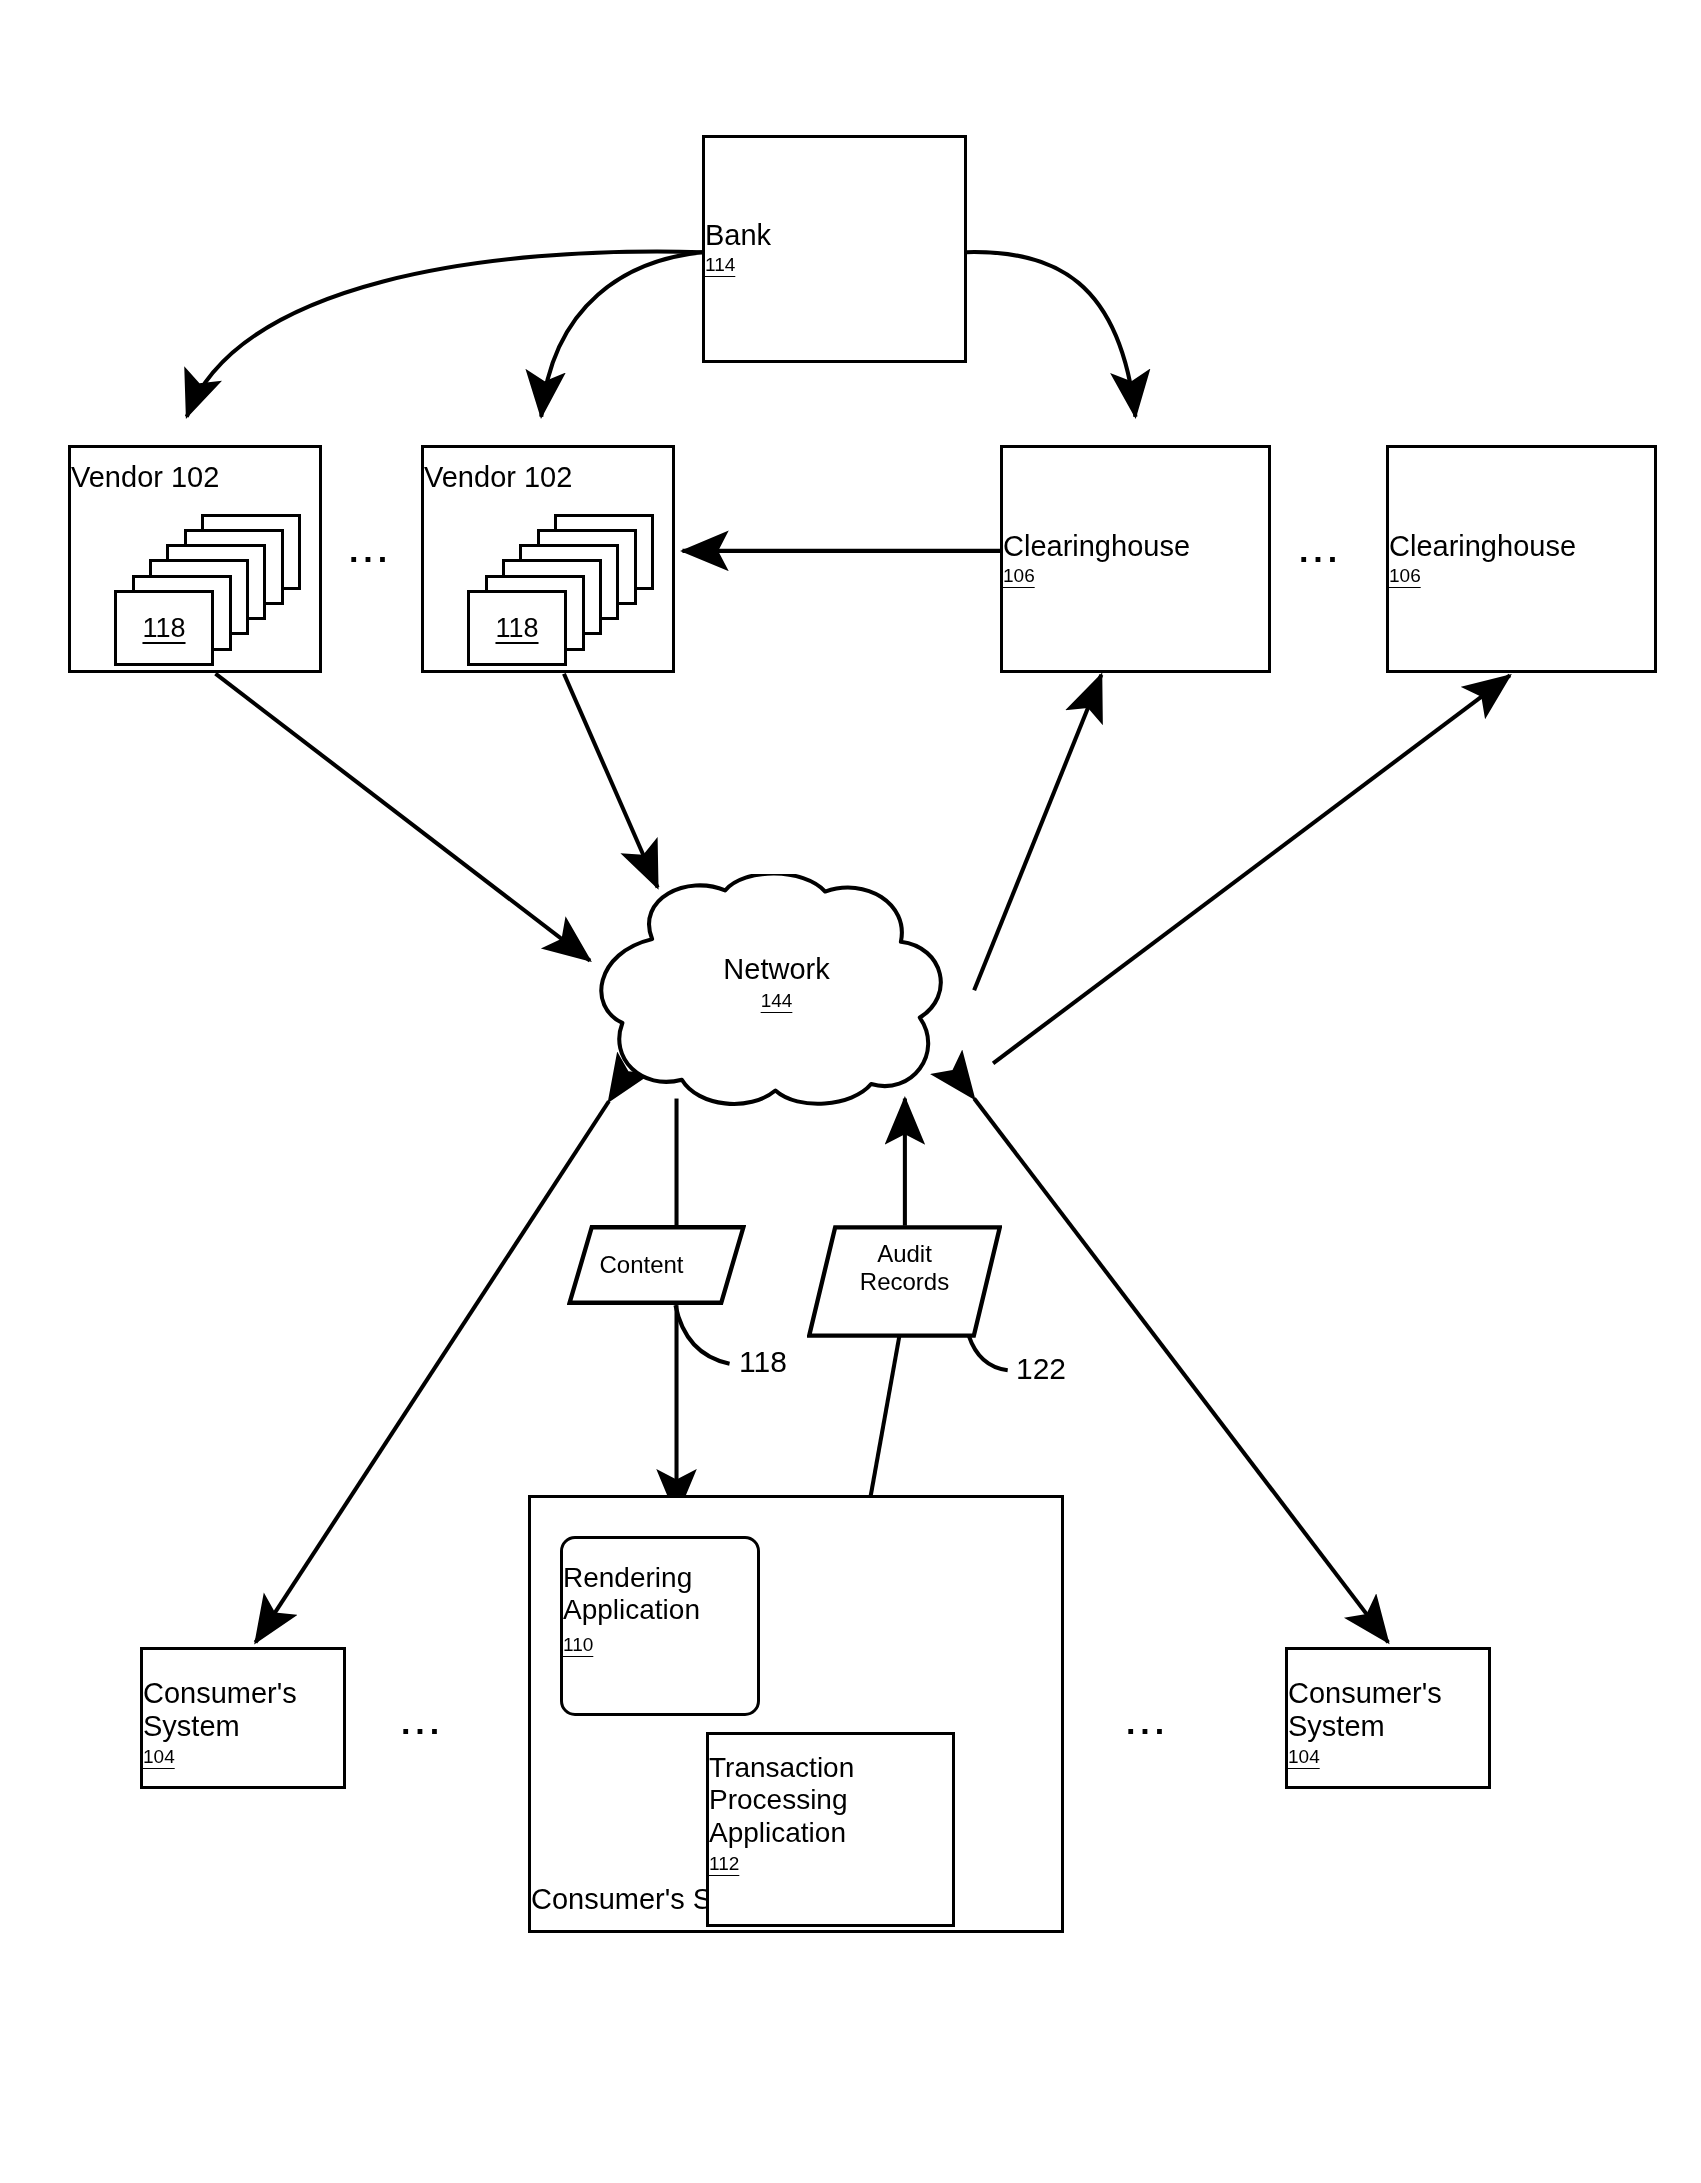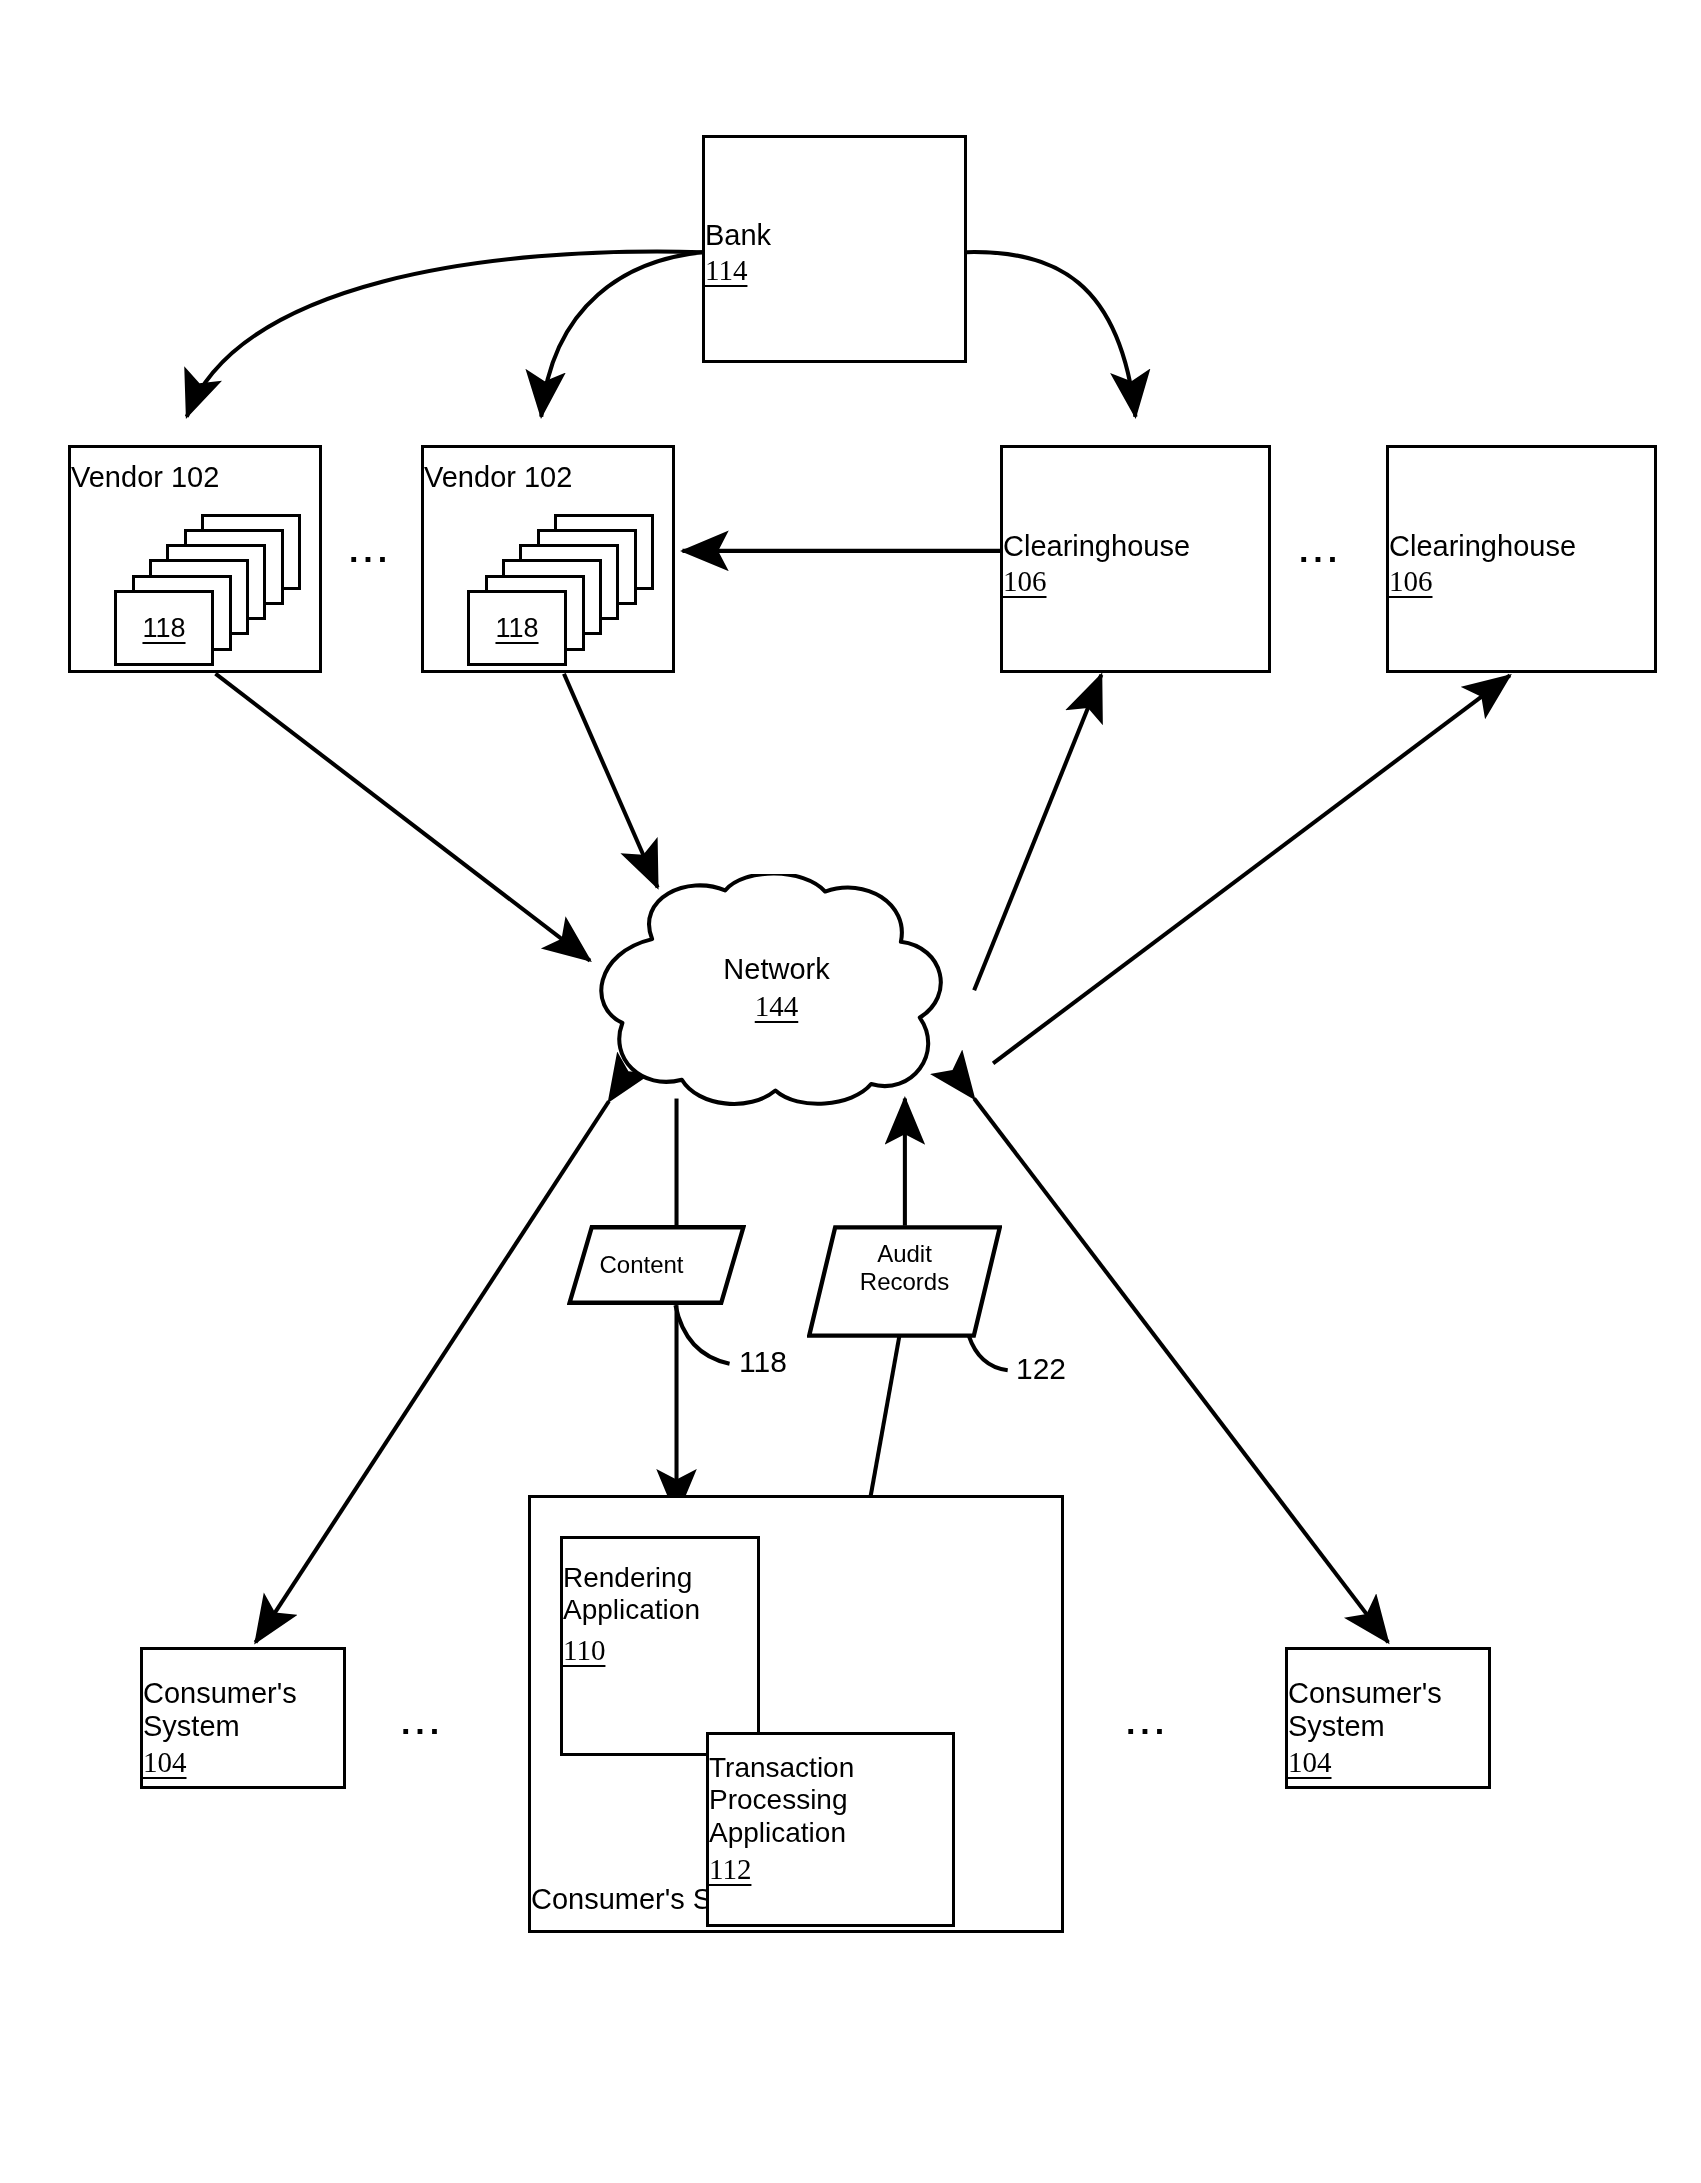--- a/index.html
+++ b/index.html
@@ -3,21 +3,21 @@
 <meta charset="utf-8">
 <style>
   html,body{margin:0;padding:0;background:#ffffff;}
   body{width:1701px;height:2183px;font-family:"Liberation Sans",sans-serif;color:#000;}
   #stage{position:relative;width:1701px;height:2183px;overflow:hidden;background:#fff;}
   svg#wires{position:absolute;left:0;top:0;width:1701px;height:2183px;}
 
   .node{position:absolute;box-sizing:border-box;border:3.8px solid #000;background:#fff;}
   .node .lbl{position:absolute;left:0;right:0;line-height:1.15;}
   .ttl{font-size:29px;}
-  .num{font-size:29px;text-decoration:underline;text-underline-offset:5.4px;font-family:Liberation Serif, serif;}
+  .num{font-size:19px;text-decoration:underline;text-underline-offset:5.4px;}
   .inline-num{text-underline-offset:5.4px;}
 
   .ellipsis{position:absolute;font-size:34px;font-weight:700;letter-spacing:4.9px;color:#000;line-height:1;}
 
   .card{position:absolute;box-sizing:border-box;border:3.8px solid #000;background:#fff;}
   .card.front{display:flex;align-items:center;justify-content:center;}
   .card.front span{font-size:27px;text-decoration:underline;text-underline-offset:4.9px;}
 
   .leader{position:absolute;font-size:30px;}
   .figcap{position:absolute;font-size:40px;letter-spacing:1.1px;}
@@ -164,21 +164,21 @@
 
   <div class="ellipsis" style="left:401px;top:1705px;">...</div>
 
   <div class="node" style="left:528px;top:1495px;width:536px;height:438px;">
     <div class="lbl" style="bottom:14px;font-size:29px;">
       <span>Consumer's System</span>
       <span class="inline-num">104</span>
     </div>
   </div>
 
-  <div class="node" style="left:560px;top:1536px;width:200px;height:220px;">
+  <div class="node" style="left:560px;top:1536px;width:200px;height:180px;border-radius:15px;">
     <div class="lbl" style="top:23px;font-size:28px;">
       <div>Rendering</div>
       <div>Application</div>
     </div>
     <div class="lbl num" style="top:95px;">110</div>
   </div>
 
   <div class="node" style="left:706px;top:1732px;width:249px;height:195px;">
     <div class="lbl" style="top:17.3px;font-size:28px;">
       <div>Transaction</div>

